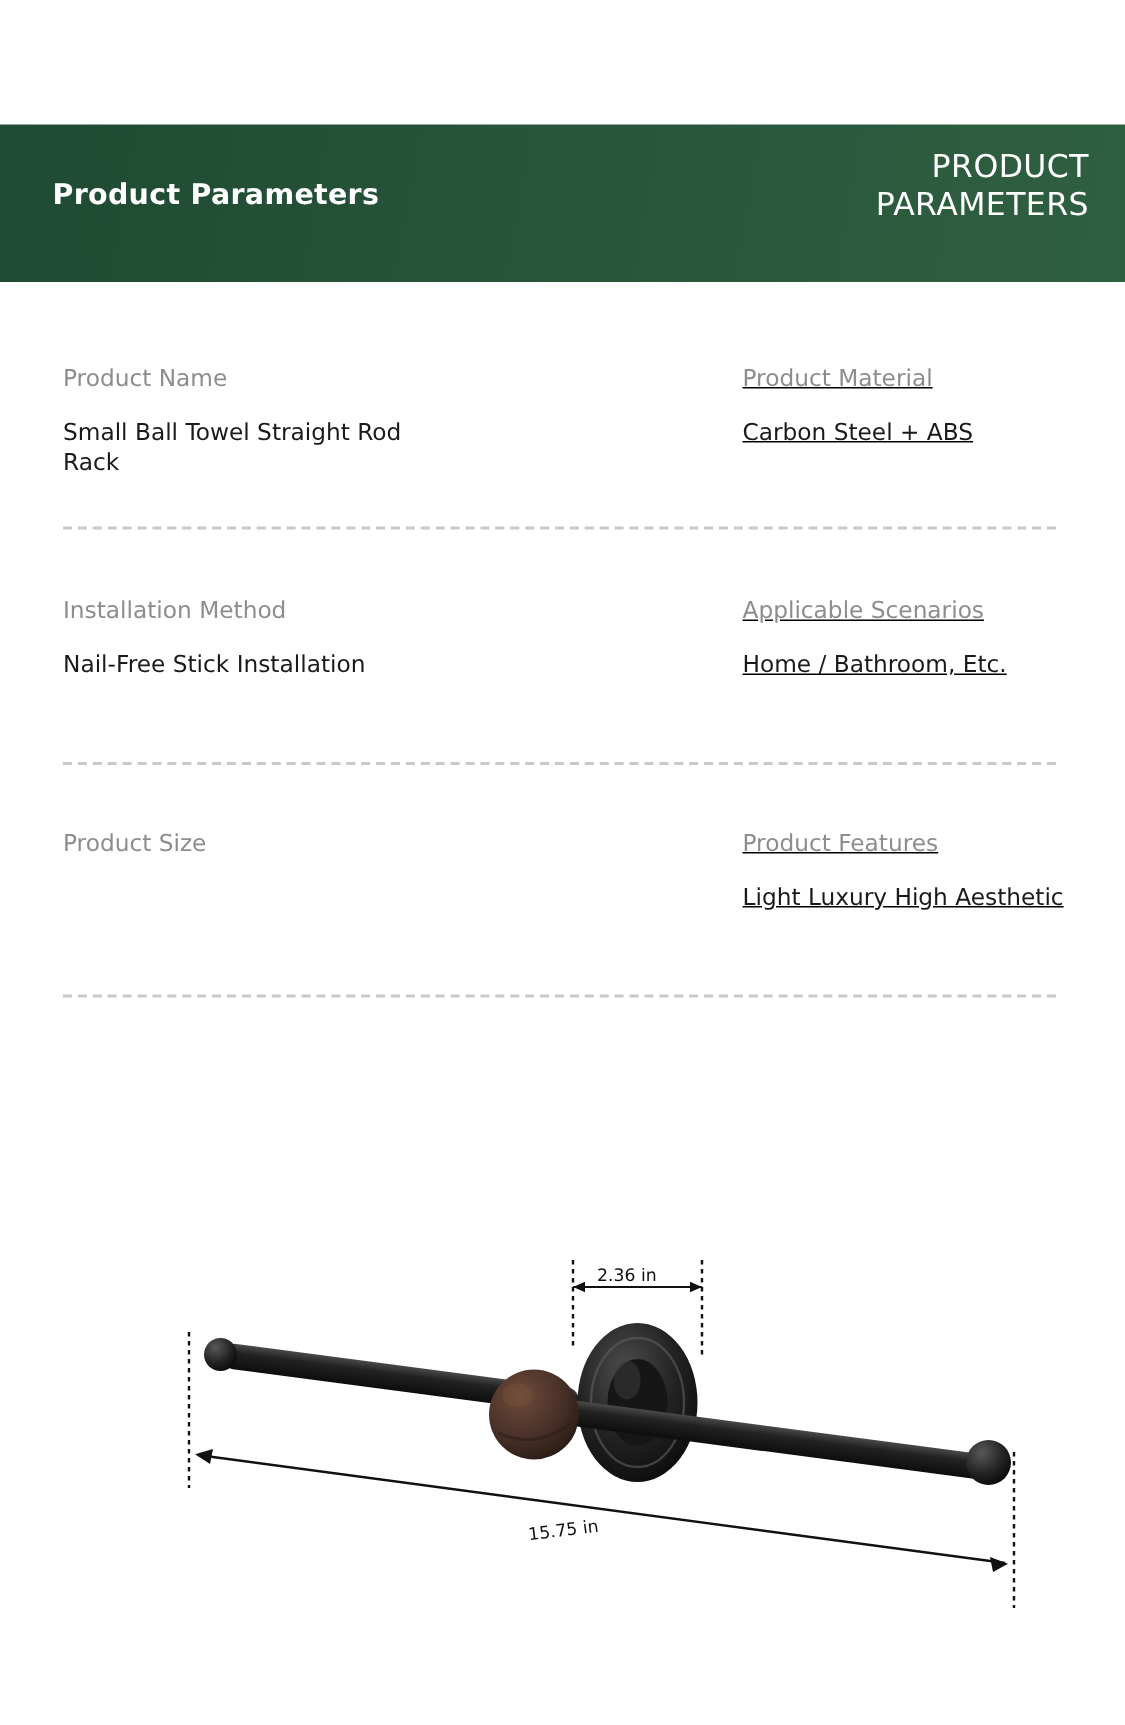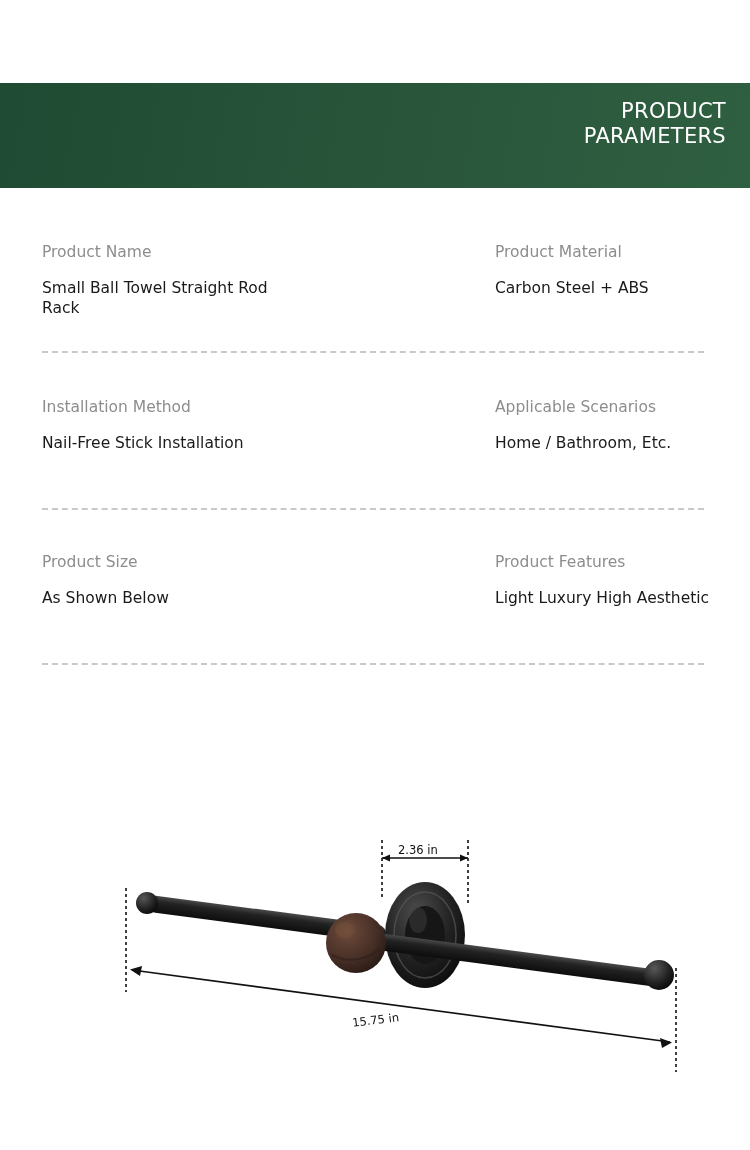--- a/index.html
+++ b/index.html
@@ -54,21 +54,21 @@
   }
   .prow {
     position: relative;
     height: 155px;
   }
   .pcell {
     position: absolute;
     top: 0;
   }
   .pcell.left { left: 42px; width: 420px; }
-  .pcell.right { left: 495px; width: 240px; }
+  .pcell.right { left: 495px; width: 240px; text-decoration: underline; }
 
   .plabel {
     color: #8d8d8d;
     font-size: 15.5px;
     font-weight: 400;
     line-height: 20px;
     margin-top: 54px;
   }
   .pvalue {
     color: #1a1a1a;
@@ -116,20 +116,21 @@
     left: 332px; top: 233px;
     transform: rotate(-7deg);
   }
 </style>
 </head>
 <body>
 
 <div class="page">
 
   <div class="banner">
+    <div class="banner-left">Product Parameters</div>
     <div class="banner-right">
       <span>PRODUCT</span>
       <span>PARAMETERS</span>
     </div>
   </div>
 
   <div class="params">
 
     <div class="prow">
       <div class="pcell left">
@@ -149,21 +150,20 @@
       </div>
       <div class="pcell right">
         <div class="plabel">Applicable Scenarios</div>
         <div class="pvalue">Home / Bathroom, Etc.</div>
       </div>
     </div>
 
     <div class="prow">
       <div class="pcell left">
         <div class="plabel">Product Size</div>
-        <div class="pvalue">As Shown Below</div>
       </div>
       <div class="pcell right">
         <div class="plabel">Product Features</div>
         <div class="pvalue">Light Luxury High Aesthetic</div>
       </div>
     </div>
 
   </div>
 
   <div class="divider" style="top:351px"></div>

